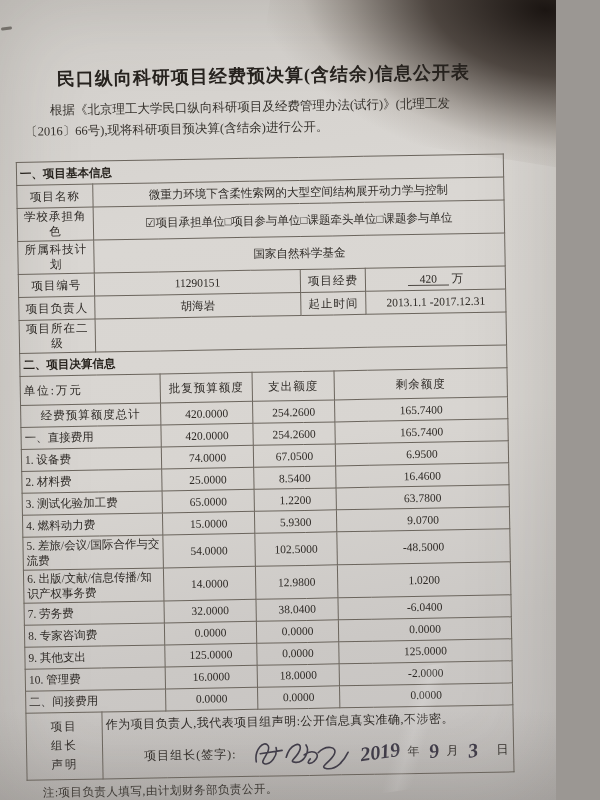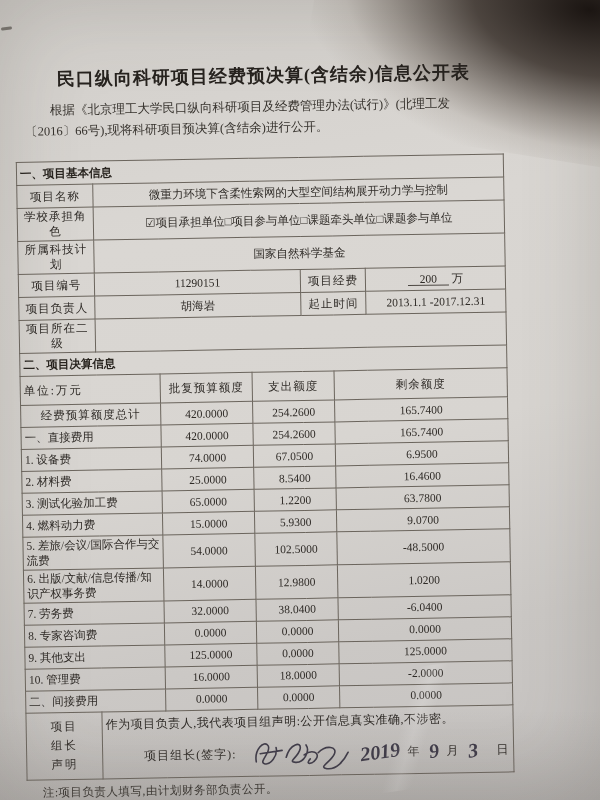--- a/index.html
+++ b/index.html
@@ -1,17 +1,17 @@
 <!DOCTYPE html>
 <html><head>
 <meta charset="utf-8">
 <style>
   html,body { margin:0; padding:0; background:#9b9793; }
   .photo {
-    position:relative; width:600px; height:800px; overflow:hidden;
+    position:relative; width:556px; height:800px; overflow:hidden;
     background: linear-gradient(170deg, #d2cfcb 0%, #dad7d3 30%, #d8d5d1 55%, #cbc8c5 78%, #c5c2c0 100%);
     font-family:"Liberation Serif","DejaVu Serif",serif;
     color:#2f2b27;
     box-shadow: inset 0 0 90px rgba(70,62,55,0.22);
   }
   .corner-shadow {
     position:absolute; top:-70px; right:-90px; width:380px; height:220px;
     background: radial-gradient(ellipse at 72% 30%, rgba(18,12,9,0.95) 0%, rgba(45,36,30,0.8) 30%, rgba(95,85,76,0.45) 52%, rgba(140,130,120,0.2) 64%, transparent 76%);
     transform: rotate(9deg);
   }
@@ -104,21 +104,21 @@
 
       <tr>
         <td class="lab">所属科技计划</td>
         <td class="val" colspan="6">国家自然科学基金</td>
       </tr>
 
       <tr>
         <td class="lab">项目编号</td>
         <td class="val" colspan="3">11290151</td>
         <td class="lab" colspan="2">项目经费</td>
-        <td class="val"><span class="underlined">200</span> <span>万</span></td>
+        <td class="val"><span class="underlined">420</span> <span>万</span></td>
       </tr>
 
       <tr>
         <td class="lab">项目负责人</td>
         <td class="val" colspan="3">胡海岩</td>
         <td class="lab" colspan="2">起止时间</td>
         <td class="val">2013.1.1 -2017.12.31</td>
       </tr>
 
       <tr>

